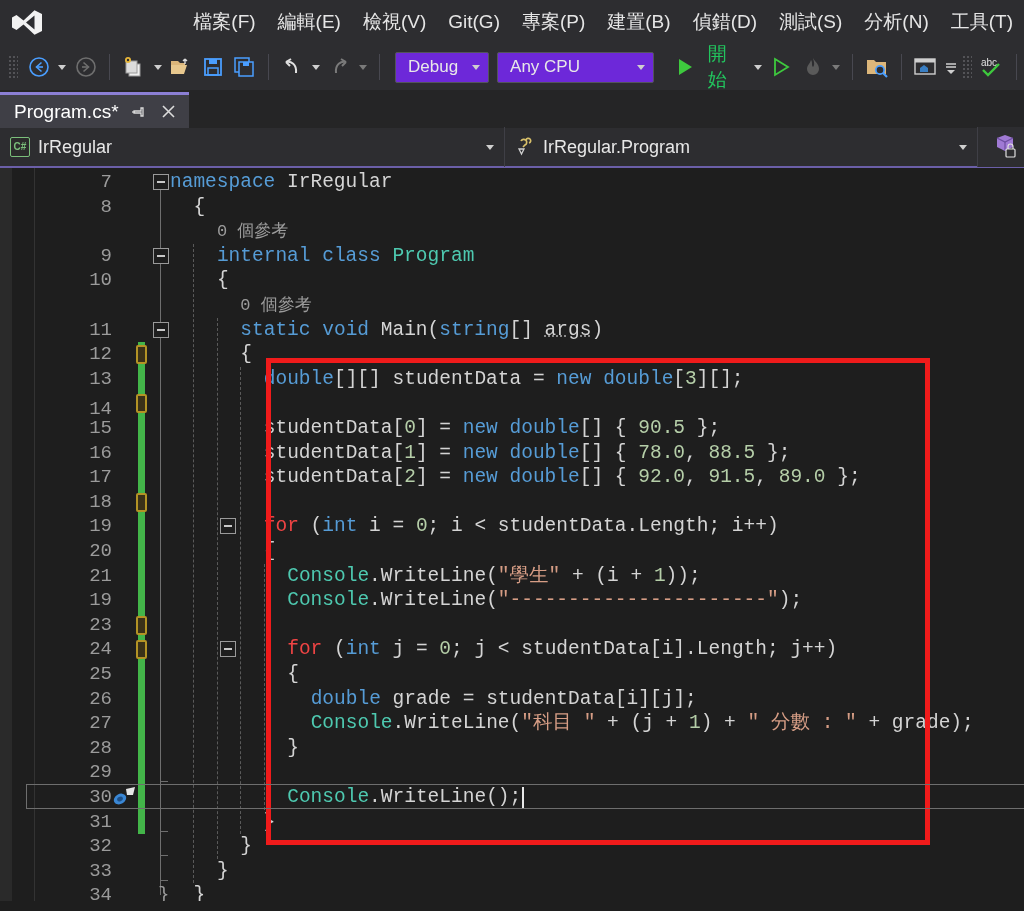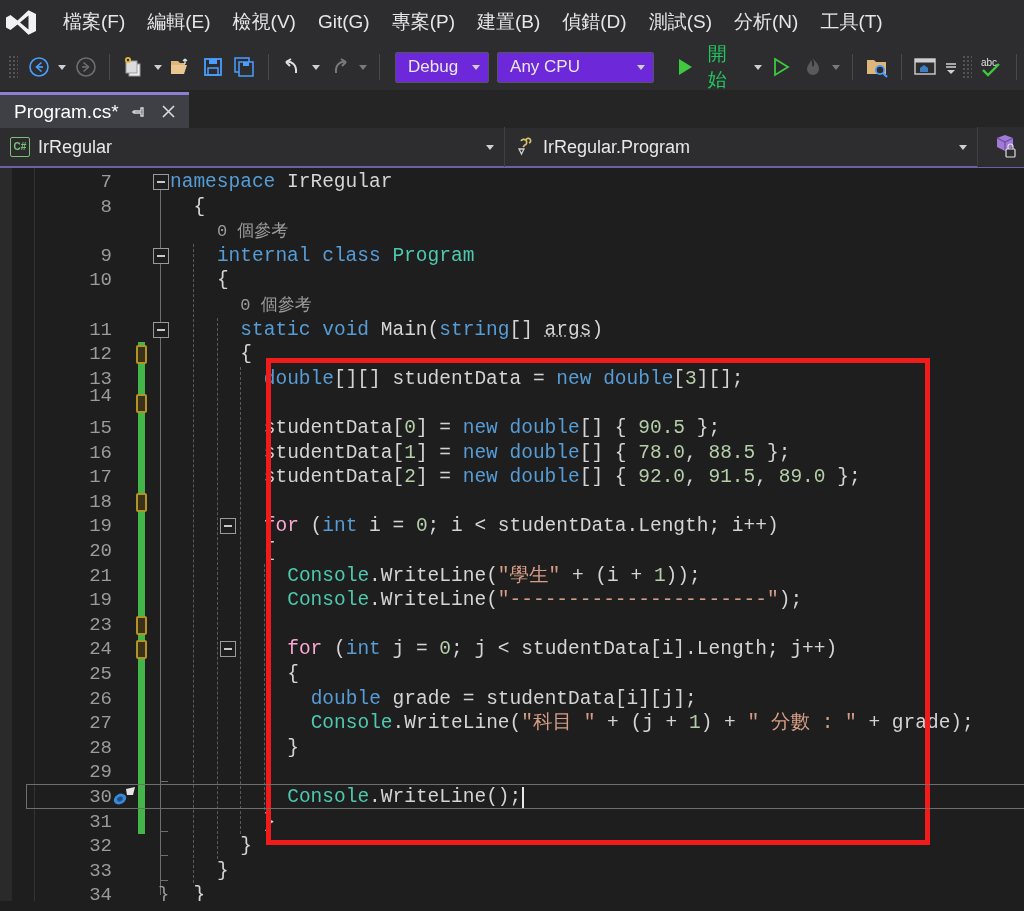--- a/index.html
+++ b/index.html
@@ -7,21 +7,21 @@
     width: 1024px; height: 911px;
     background: #1e1e1e;
     font-family: "Liberation Sans", sans-serif;
     overflow: hidden;
   }
   #app { position: relative; width: 1024px; height: 911px; background: #1e1e1e; }
 
   
   .menubar {
     height: 44px; background: #2d2d30;
-    display: flex; align-items: center; padding-left: 4px;
+    display: flex; align-items: center; padding-left: 10px; justify-content: space-between;
   }
   .vs-logo { width: 34px; height: 28px; margin-right: 14px; flex: 0 0 auto;
              display:flex; align-items:center; justify-content:center; }
   .menu-item {
     color: #e6e6e6; font-size: 19px; padding: 4px 11px;
     white-space: nowrap; cursor: default;
   }
 
   
   .toolbar {
@@ -123,21 +123,21 @@
   
   .quickact { position:absolute; width:26px; height:22px; }
 
   
   .redbox {
     position:absolute; border:5px solid #f01b1b; pointer-events:none;
   }
 
   
   .k   { color:#569cd6; }            
-  .kc  { color:#f9a8d4; }            
+  .kc  { color:#ef4444; }            
   .t   { color:#4ec9b0; }            
   .s   { color:#d69d85; }            
   .n   { color:#b5cea8; }            
   .id  { color:#d4d4d4; }            
   .ref { color:#9b9b9b; font-size:17px; }  
   .under { text-decoration: underline dotted #8a8a8a; }
 </style>
 </head>
 <body>
 
@@ -366,21 +366,21 @@
     <div class="changebar" id="changebar" style="top: 174.2px; height: 492px;"></div>
 
     <div class="gutter-nums" id="gutter">
         <div class="gline" style="top: 2px;">7</div>
         <div class="gline" style="top: 26.6px;">8</div>
         <div class="gline" style="top: 75.8px;">9</div>
         <div class="gline" style="top: 100.4px;">10</div>
         <div class="gline" style="top: 149.6px;">11</div>
         <div class="gline" style="top: 174.2px;">12</div>
         <div class="gline" style="top: 198.8px;">13</div>
-        <div class="gline" style="top: 216px;">14</div>
+        <div class="gline" style="top: 229px;">14</div>
         <div class="gline" style="top: 248px;">15</div>
         <div class="gline" style="top: 272.6px;">16</div>
         <div class="gline" style="top: 297.2px;">17</div>
         <div class="gline" style="top: 321.8px;">18</div>
         <div class="gline" style="top: 346.4px;">19</div>
         <div class="gline" style="top: 371px;">20</div>
         <div class="gline" style="top: 395.6px;">21</div>
         <div class="gline" style="top: 420.2px;">19</div>
         <div class="gline" style="top: 444.8px;">23</div>
         <div class="gline" style="top: 469.4px;">24</div>

